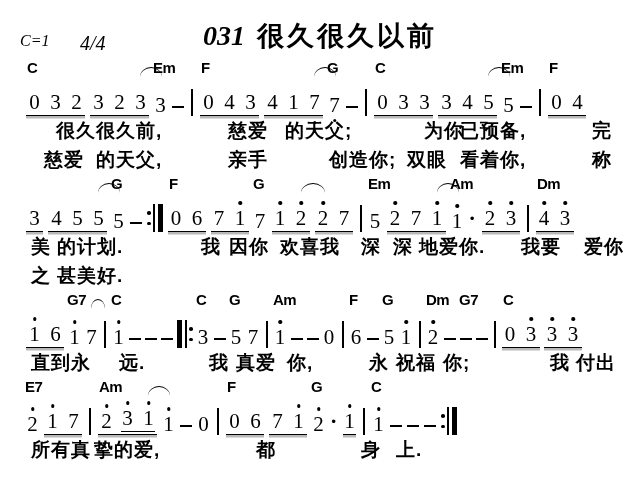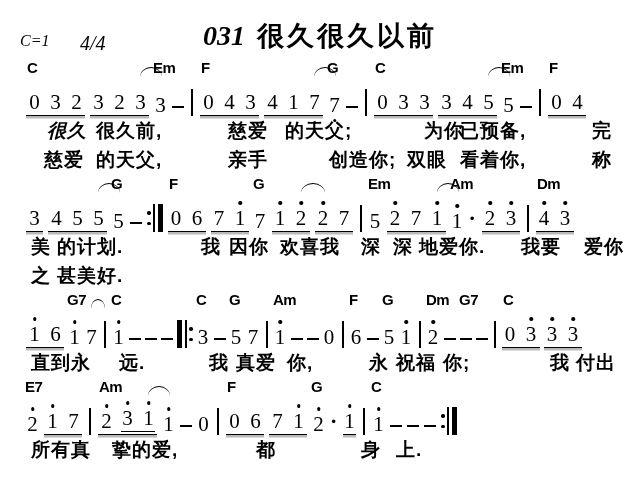--- a/index.html
+++ b/index.html
@@ -105,21 +105,21 @@
       <span class="chord" style="left: 175px;">F</span>
       <span class="chord" style="left: 301px;">G</span>
       <span class="chord" style="left: 349px;">C</span>
       <span class="chord" style="left: 475px;">Em</span>
       <span class="chord" style="left: 523px;">F</span>
       <span class="arc" style="left: 113.85px; width: 21.95px;"></span>
       <span class="arc" style="left: 287.85px; width: 21.95px;"></span>
       <span class="arc" style="left: 461.85px; width: 21.95px;"></span>
     </div>
   <div class="lyr">
-      <span class="lw" style="left: 47px; font-style: italic;">很久</span>
+      <span class="lw" style="left: 56px;">很久</span>
       <span class="lw" style="left: 96px;">很久前,</span>
       <span class="lw" style="left: 228px;">慈爱</span>
       <span class="lw" style="left: 285px;">的天父;</span>
       <span class="lw" style="left: 424px;">为你</span>
       <span class="lw" style="left: 460px;">已预备,</span>
       <span class="lw" style="left: 592px;">完</span>
     </div>
   <div class="lyr">
       <span class="lw" style="left: 44px;">慈爱</span>
       <span class="lw" style="left: 96px;">的天父,</span>
@@ -334,18 +334,18 @@
       </span>
       <span class="chord" style="left: -1px;">E7</span>
       <span class="chord" style="left: 73px;">Am</span>
       <span class="chord" style="left: 201px;">F</span>
       <span class="chord" style="left: 285px;">G</span>
       <span class="chord" style="left: 345px;">C</span>
       <span class="arc" style="left: 121.85px; width: 21.95px;"></span>
     </div>
   <div class="lyr">
       <span class="lw" style="left: 31px;">所有真</span>
-      <span class="lw" style="left: 112px;">挚的爱,</span>
+      <span class="lw" style="left: 94px;">挚的爱,</span>
       <span class="lw" style="left: 256px;">都</span>
       <span class="lw" style="left: 361px;">身</span>
       <span class="lw" style="left: 396px;">上.</span>
     </div>
 </div>
 
 </body></html>

